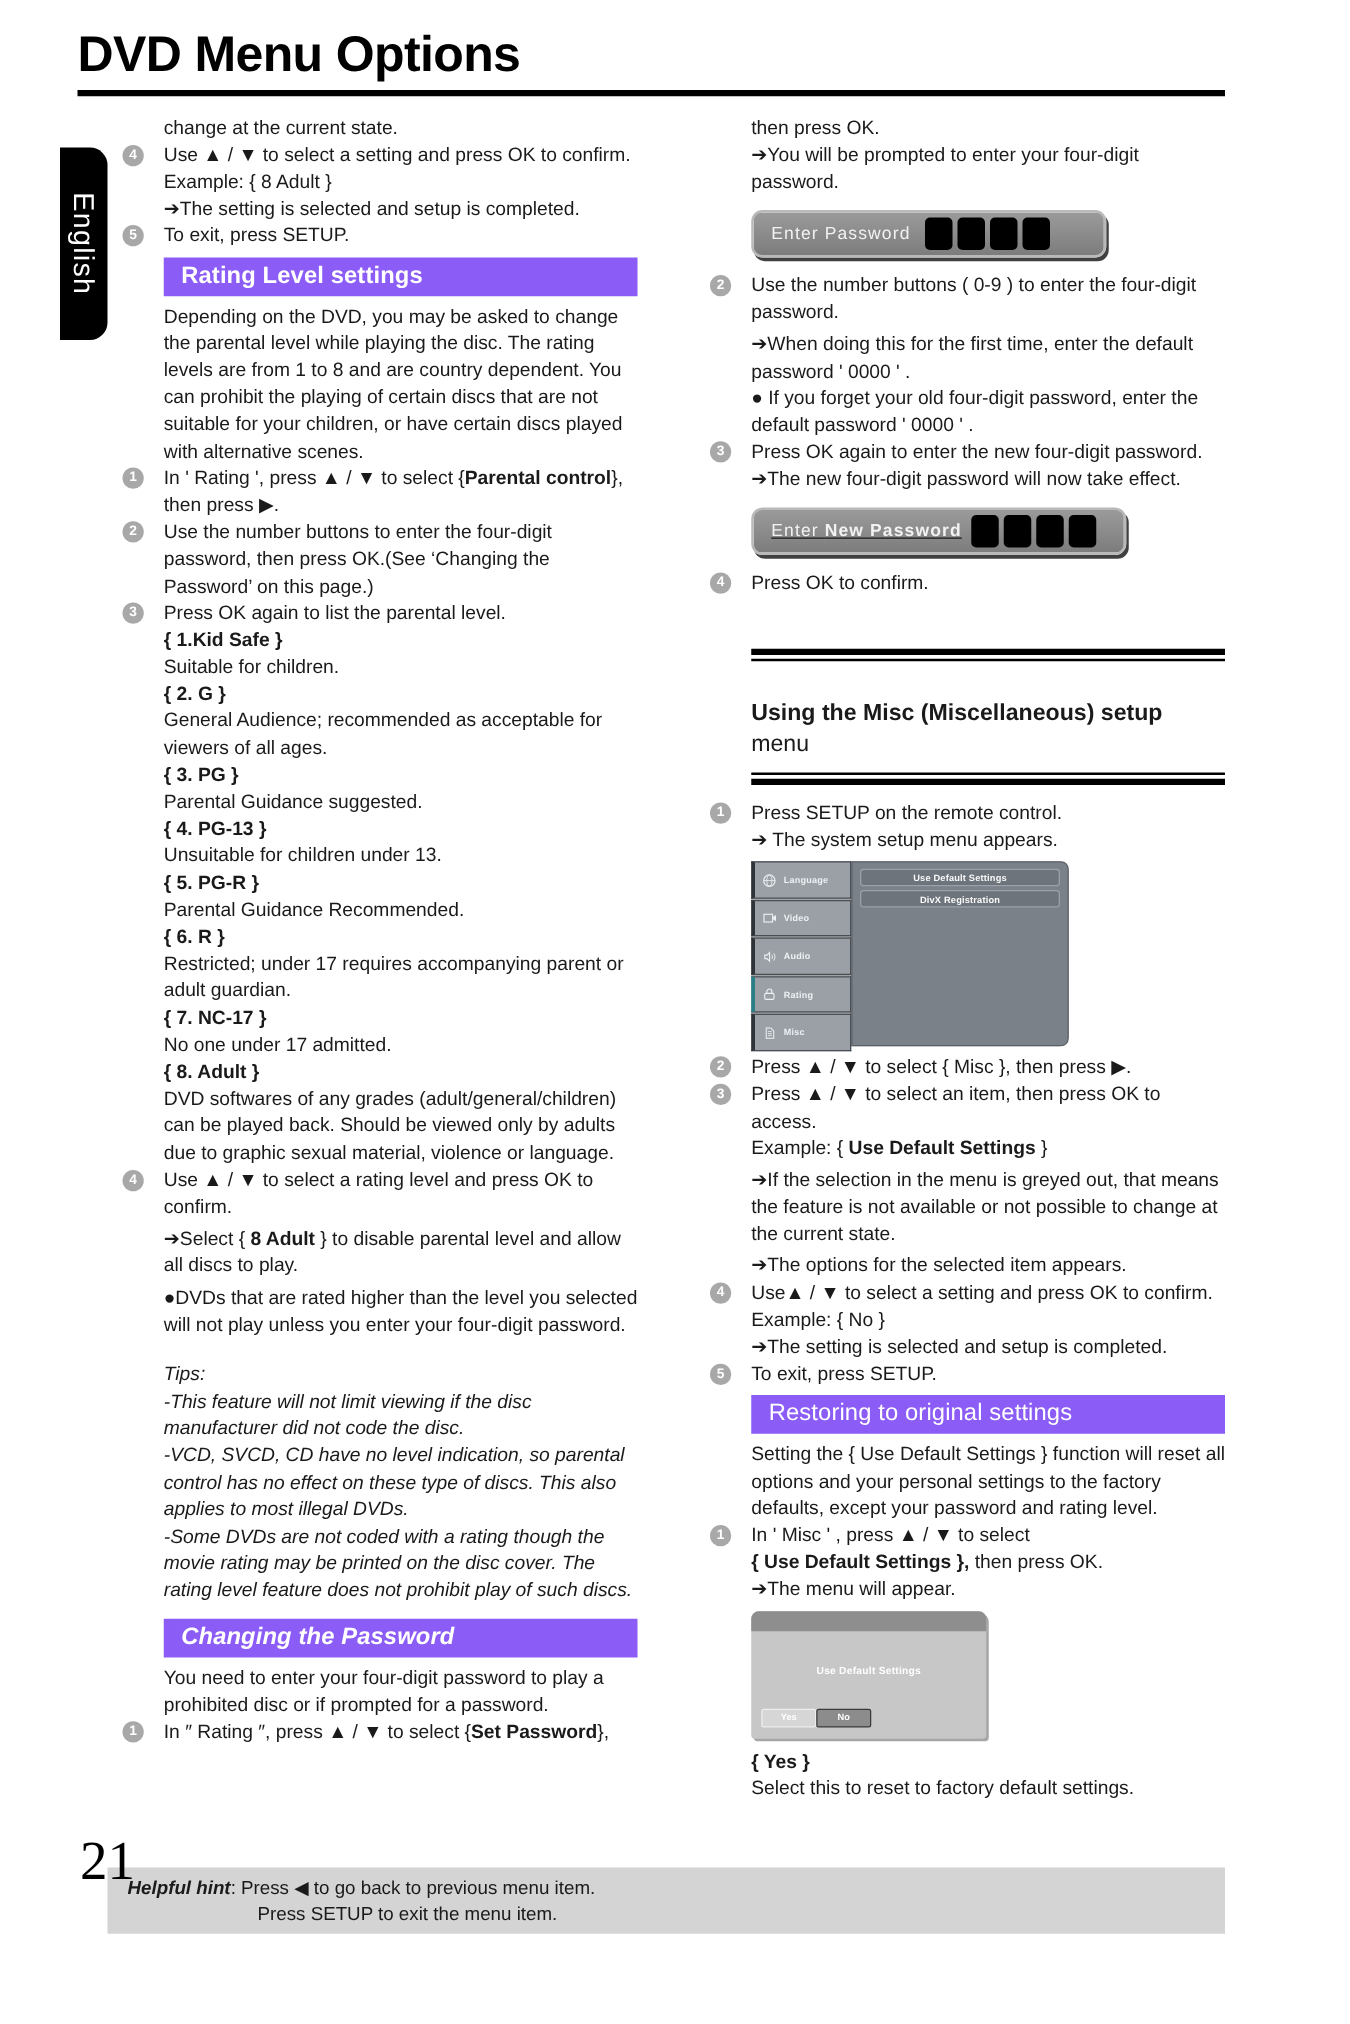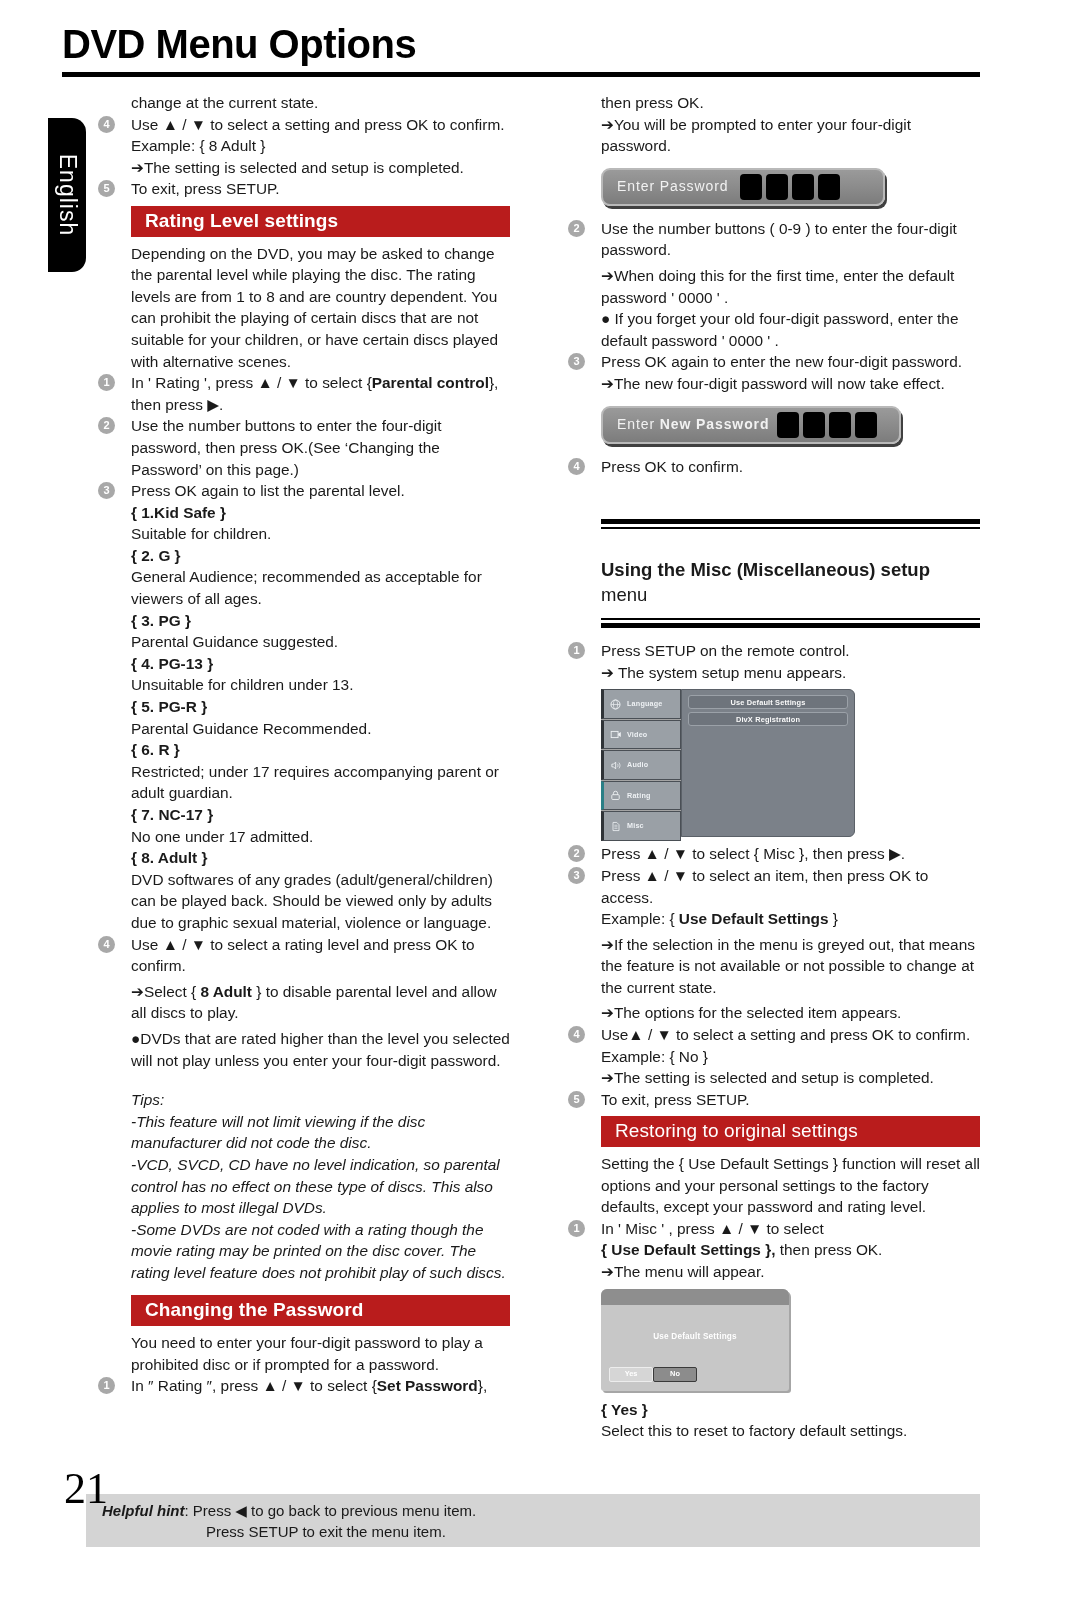--- a/index.html
+++ b/index.html
@@ -77,21 +77,21 @@
     text-align: center;
     font-weight: bold;
   }
   .plain  { padding-left: 33px; margin: 0; }
 
   b, .b { font-weight: bold; }
   .ital { font-style: italic; }
 
   
   .band {
-    background: #b91c1c;
+    background: #8b5cf6;
     color: #ffffff;
     font-size: 19px;
     font-weight: bold;
     padding: 4px 0 5px 14px;
     margin: 6px 0 6px 33px;
     width: 379px;
     letter-spacing: 0.1px;
   }
 
   
@@ -138,21 +138,21 @@
     letter-spacing: 0.9px;
     white-space: nowrap;
   }
   .pwbar .boxes { display:flex; gap:4px; margin-left: 12px; }
   .pwbar .boxes i {
     display:block;
     width: 22px; height: 26px;
     background: #000;
     border-radius: 4px;
   }
-  .pwbar.wide { width: 300px; }
+  .pwbar.wide { width: 300px; text-decoration: underline; }
   .pwbar.wide .boxes { margin-left: 8px; }
 
   
   .dvdmenu {
     position: relative;
     margin: 6px 0 6px 33px;
     width: 254px; height: 148px;
     background: #a3a3a3;
     border-radius: 3px 8px 8px 3px;
   }
@@ -338,21 +338,21 @@
   <div class="plain" style="margin-top:4px;"><span>➔Select { </span><b>8 Adult</b><span> } to disable parental level and allow all discs to play.</span></div>
   <div class="plain" style="margin-top:4px;">●DVDs that are rated higher than the level you selected will not play unless you enter your four-digit password.</div>
 
   <div class="plain ital" style="margin-top:18px;">Tips:</div>
   <div id="tips">
       <div class="plain ital">-This feature will not limit viewing if the disc manufacturer did not code the disc.</div>
       <div class="plain ital">-VCD, SVCD, CD have no level indication, so parental control has no effect on these type of discs. This also applies to most illegal DVDs.</div>
       <div class="plain ital">-Some DVDs are not coded with a rating though the movie rating may be printed on the disc cover. The rating level feature does not prohibit play of such discs.</div>
     </div>
 
-  <div class="band" style="margin-top:12px;">Changing the Password</div>
+  <div class="band" style="margin-top:12px;font-style:italic;">Changing the Password</div>
 
   <div class="plain">You need to enter your four-digit password to play a prohibited disc or if prompted for a password.</div>
 
   <div class="step">
     <span class="num">1</span>
     <span>In ″ Rating ″, press ▲ / ▼ to select {</span><b>Set Password</b><span>},</span>
   </div>
 </div>
 
 <div class="col right">

